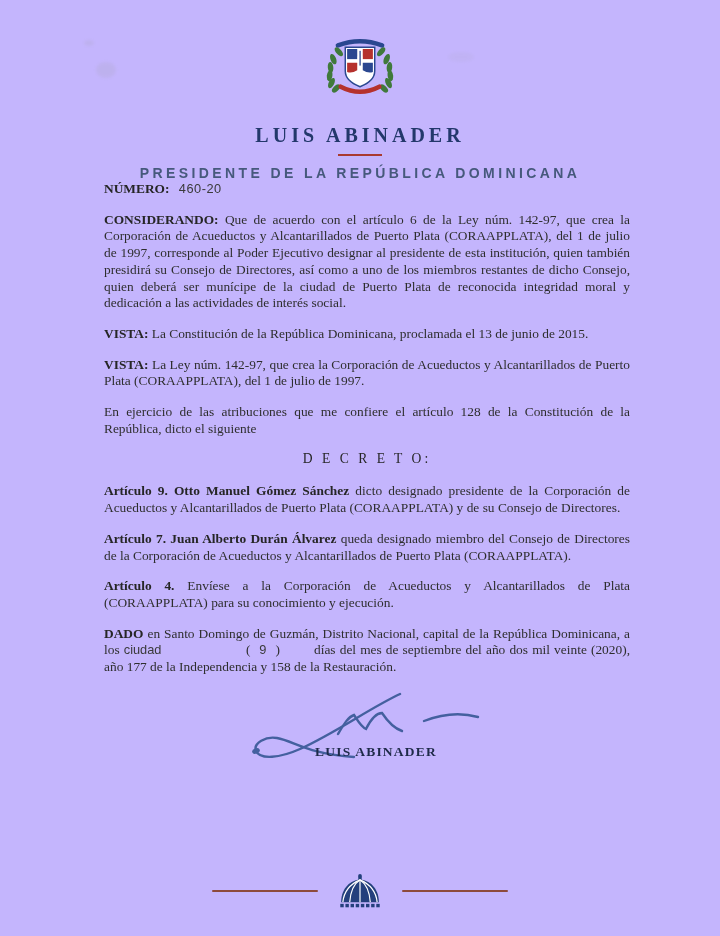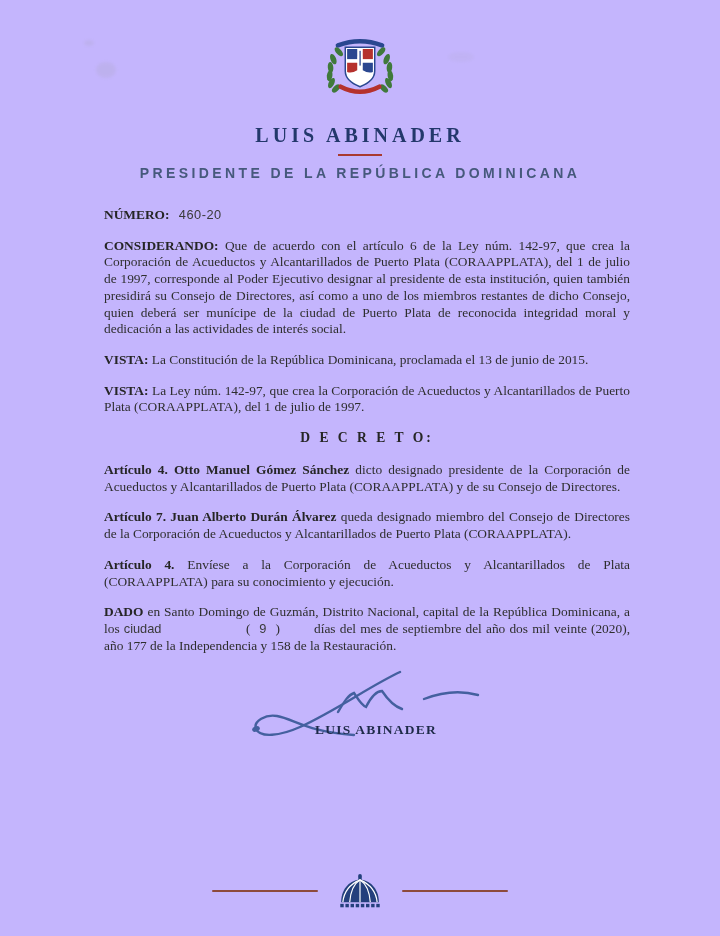--- a/index.html
+++ b/index.html
@@ -33,40 +33,39 @@
     font-family: "Liberation Sans", sans-serif;
     font-size: 14px;
     font-weight: 600;
     letter-spacing: 3.4px;
     color: #46597c;
   }
   
   .content {
     margin-left: 104px;
     width: 526px;
-    margin-top: 26px;
   }
   .para {
     font-size: 13.4px;
     line-height: 16.7px;
     text-align: justify;
     text-align-last: left;
     margin-bottom: 14px;
   }
   .para strong { font-weight: bold; color: #262626; }
   .typed {
     font-family: "Liberation Sans", sans-serif;
     font-size: 12.8px;
     color: #3a3a3a;
   }
   .number-value { margin-left: 6px; letter-spacing: 0.5px; }
   .decreto-heading {
     text-align: center;
     font-size: 13.6px;
-    font-weight: bold;
+    font-weight: normal;
     letter-spacing: 3px;
     color: #262626;
     margin: 4px 0 16px 0;
   }
   .day-word { display: inline-block; width: 118px; text-align: center; }
   .day-parens { display: inline-block; width: 64px; text-align: center; white-space: nowrap; }
   .day-parens .typed { padding: 0 9px; }
   
   .sig-block { text-align: center; margin-top: 4px; }
   .sig-svg { display: block; margin: 0 auto; }
@@ -162,25 +161,28 @@
     <p class="para">
       <strong>VISTA:</strong>
       <span>La Constitución de la República Dominicana, proclamada el 13 de junio de 2015.</span>
     </p>
 
     <p class="para">
       <strong>VISTA:</strong>
       <span>La Ley núm. 142-97, que crea la Corporación de Acueductos y Alcantarillados de Puerto Plata (CORAAPPLATA), del 1 de julio de 1997.</span>
     </p>
 
+    <p class="para">
+      <span>En ejercicio de las atribuciones que me confiere el artículo 128 de la Constitución de la República, dicto el siguiente</span>
+    </p>
 
     <h2 class="decreto-heading">D E C R E T O:</h2>
 
     <p class="para">
-      <strong>Artículo 4. Otto Manuel Gómez Sánchez</strong>
+      <strong>Artículo 9. Otto Manuel Gómez Sánchez</strong>
       <span>dicto designado presidente de la Corporación de Acueductos y Alcantarillados de Puerto Plata (CORAAPPLATA) y de su Consejo de Directores.</span>
     </p>
 
     <p class="para">
       <strong>Artículo 7. Juan Alberto Durán Álvarez</strong>
       <span>queda designado miembro del Consejo de Directores de la Corporación de Acueductos y Alcantarillados de Puerto Plata (CORAAPPLATA).</span>
     </p>
 
 
     <p class="para">

